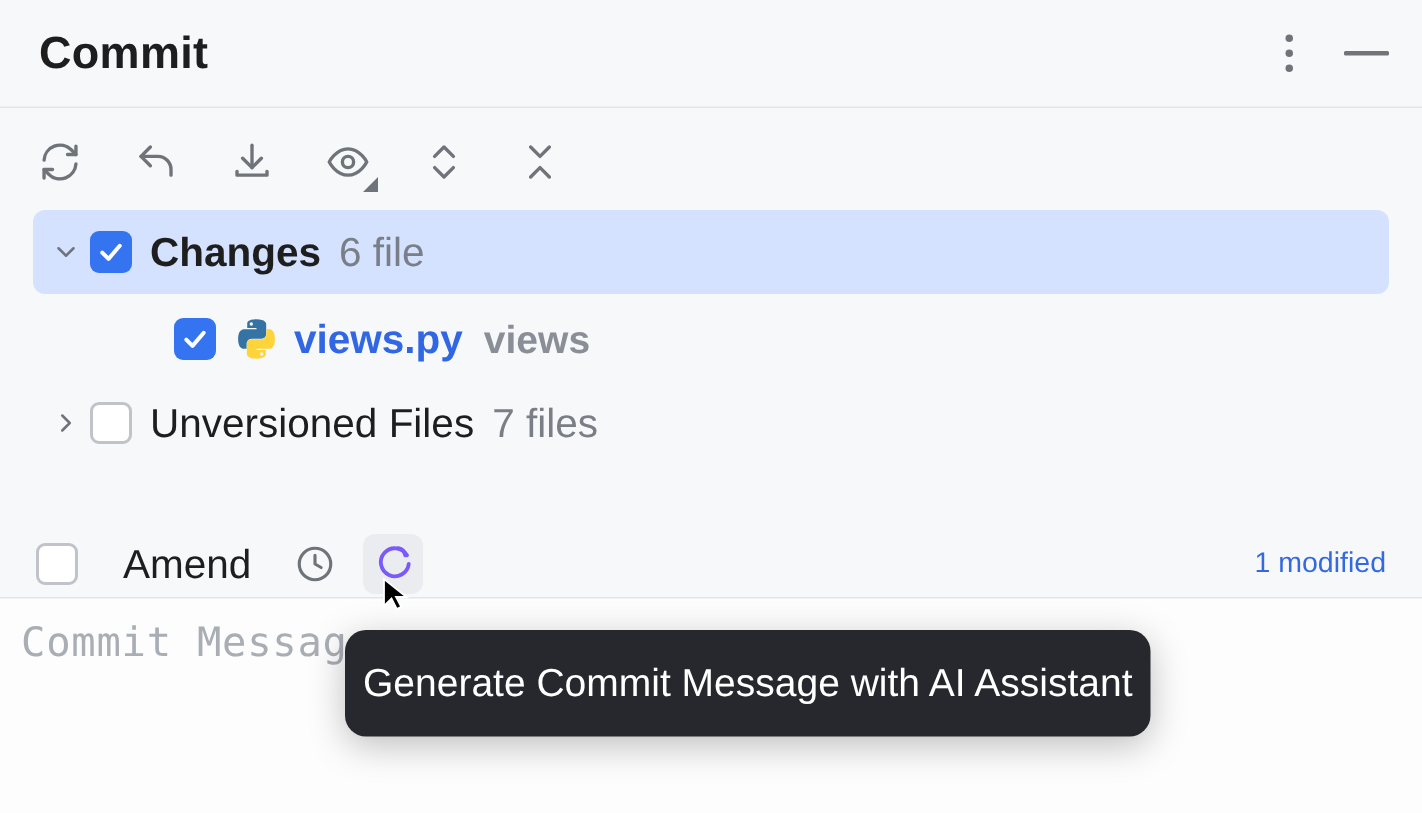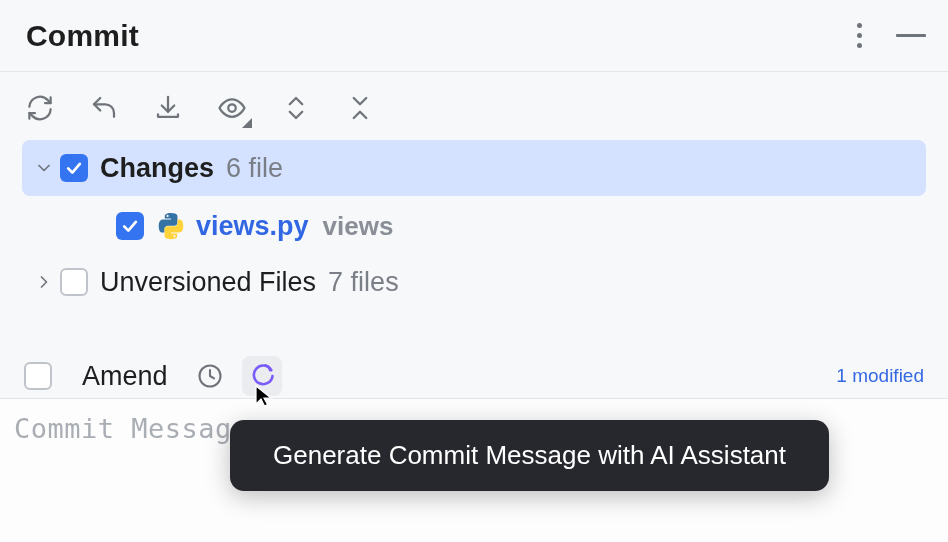--- a/index.html
+++ b/index.html
@@ -116,21 +116,21 @@
       letter-spacing: .5px;
     }
 
     .tooltip {
       position: absolute;
       left: 230px;
       top: 420px;
       background: #27282e;
       color: #fff;
       font-size: 26px;
-      padding: 20px 43px;
+      padding: 20px 12px;
       border-radius: 14px;
       box-shadow: 0 6px 24px rgba(0,0,0,.25);
       white-space: nowrap;
     }
 
     .cursor {
       position: absolute;
       left: 252px;
       top: 384px;
       width: 24px; height: 24px;

